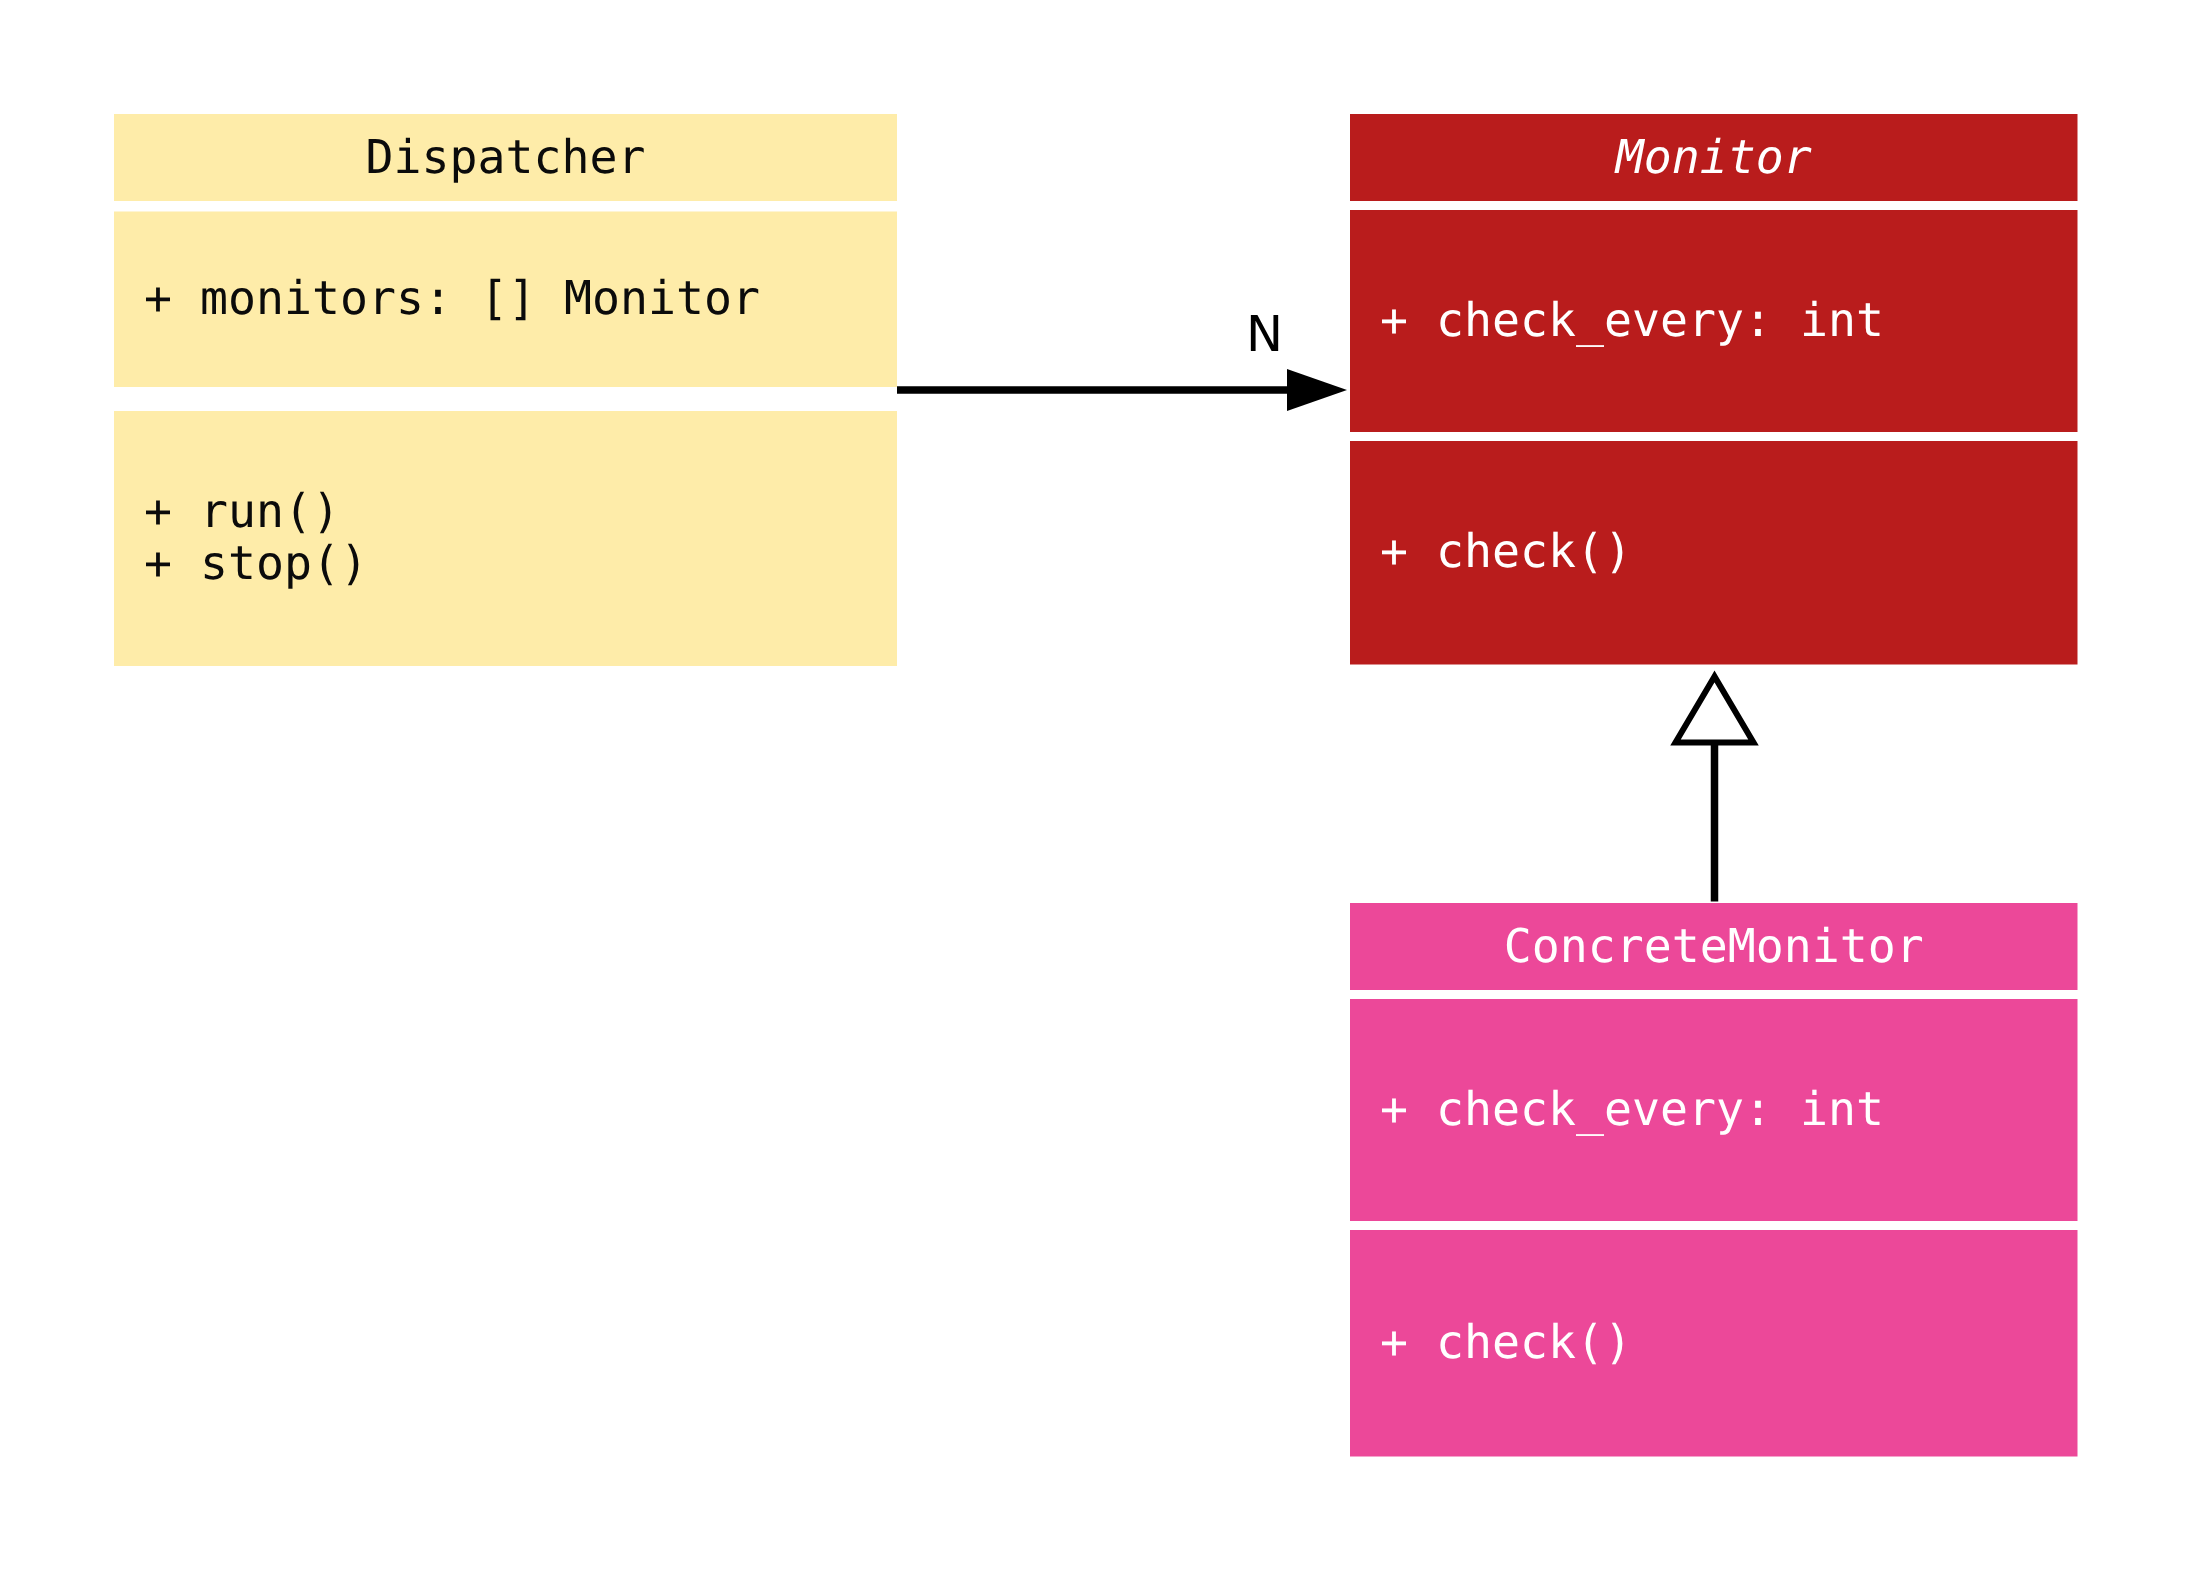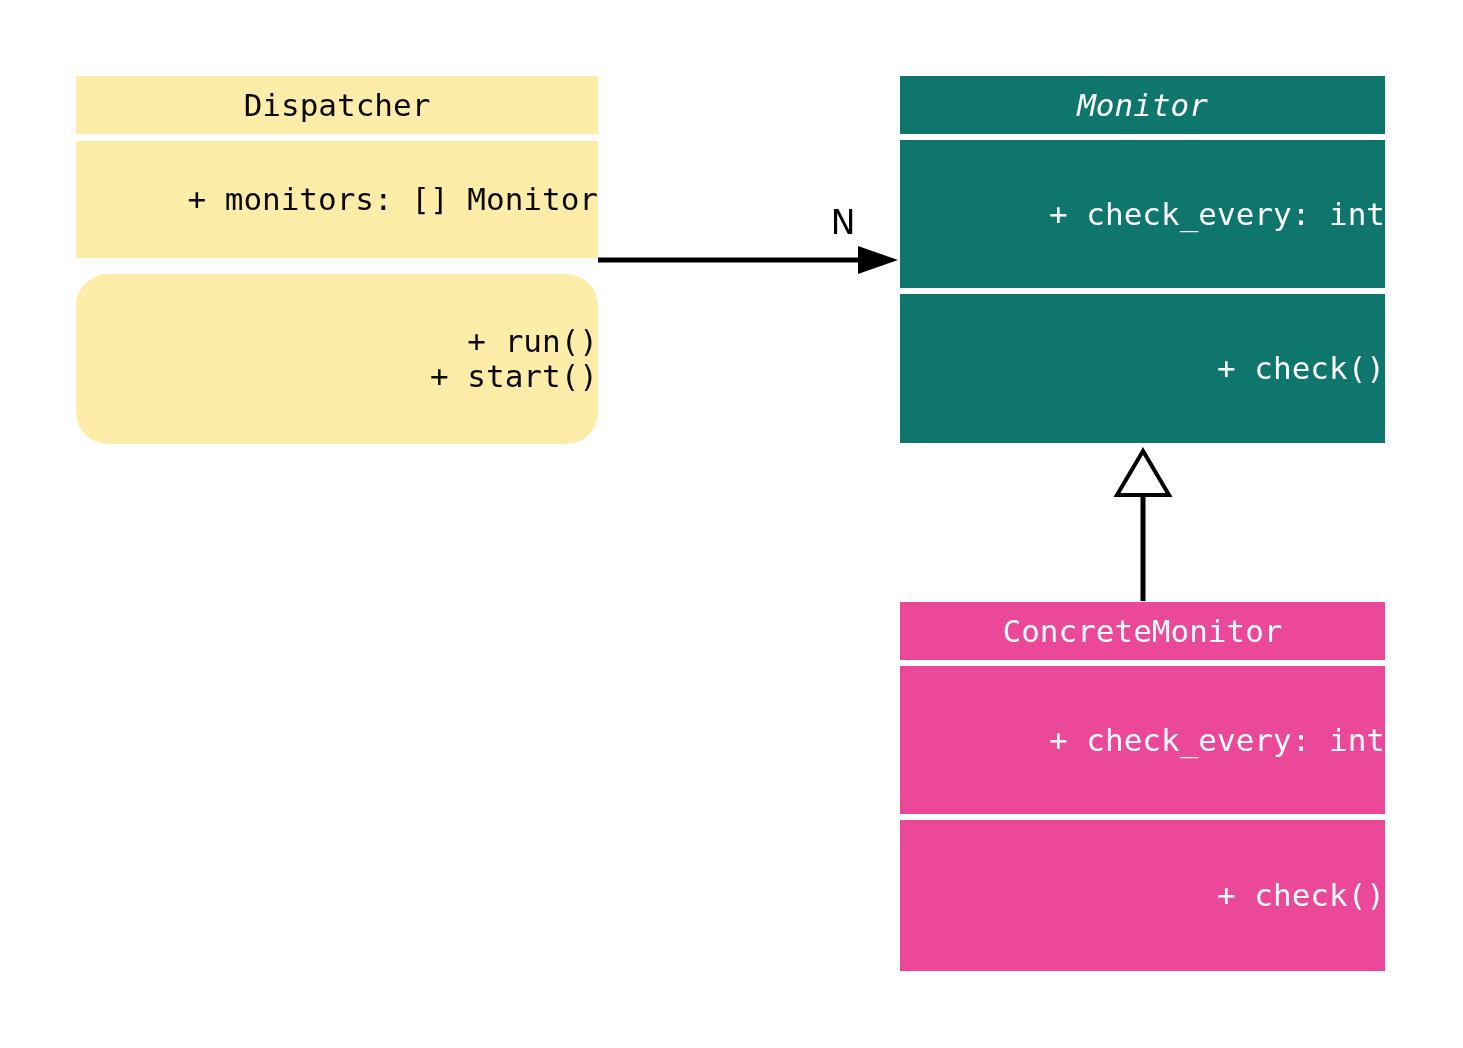--- a/index.html
+++ b/index.html
@@ -26,33 +26,32 @@
     justify-content: center;
   }
   .title-sec {
     align-items: center;
     letter-spacing: 0;
   }
   .member-line {
     padding-left: 20px;
     line-height: 35px;
     white-space: pre;
-    text-align: right;
   }
 
   
   #dispatcher { left: 76px; top: 76px; width: 522px; height: 368px; color: #0b0b0b; }
   #dispatcher .sec { background: #feeca9; }
   #dispatcher .title-sec   { height: 58px; }
   #dispatcher .attrs-sec   { height: 117px; margin-top: 7px; }
-  #dispatcher .methods-sec { flex: 1; margin-top: 16px; border-radius: 32px; }
+  #dispatcher .methods-sec { flex: 1; margin-top: 16px; }
 
   
   #monitor { left: 900px; top: 76px; width: 485px; height: 367px; color: #ffffff; }
-  #monitor .sec { background: #0f766e; }
+  #monitor .sec { background: #b91c1c; }
   #monitor .title-sec   { height: 58px; font-style: italic; }
   #monitor .attrs-sec   { height: 148px; margin-top: 6px; }
   #monitor .methods-sec { flex: 1; margin-top: 6px; }
 
   
   #concrete-monitor { left: 900px; top: 602px; width: 485px; height: 369px; color: #ffffff; }
   #concrete-monitor .sec { background: #ec4899; }
   #concrete-monitor .title-sec   { height: 58px; }
   #concrete-monitor .attrs-sec   { height: 148px; margin-top: 6px; }
   #concrete-monitor .methods-sec { flex: 1; margin-top: 6px; }
@@ -80,21 +79,21 @@
 
 <div class="canvas">
 
   <div class="class-box" id="dispatcher">
     <div class="sec title-sec">Dispatcher</div>
     <div class="sec attrs-sec">
       <div class="member-line">+ monitors: [] Monitor</div>
     </div>
     <div class="sec methods-sec">
       <div class="member-line">+ run()</div>
-      <div class="member-line">+ start()</div>
+      <div class="member-line">+ stop()</div>
     </div>
   </div>
 
   <div class="class-box" id="monitor">
     <div class="sec title-sec">Monitor</div>
     <div class="sec attrs-sec">
       <div class="member-line">+ check_every: int</div>
     </div>
     <div class="sec methods-sec">
       <div class="member-line">+ check()</div>

